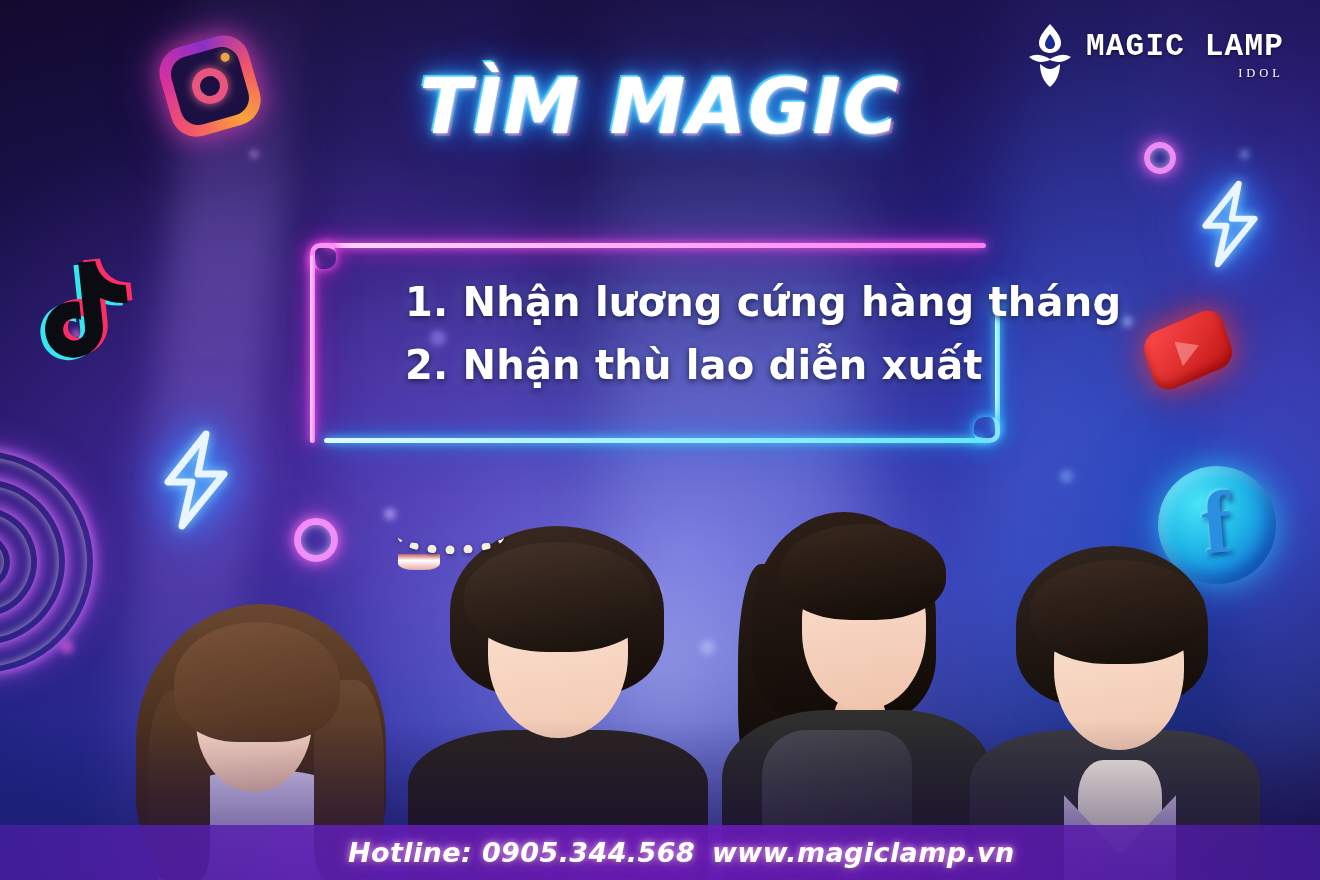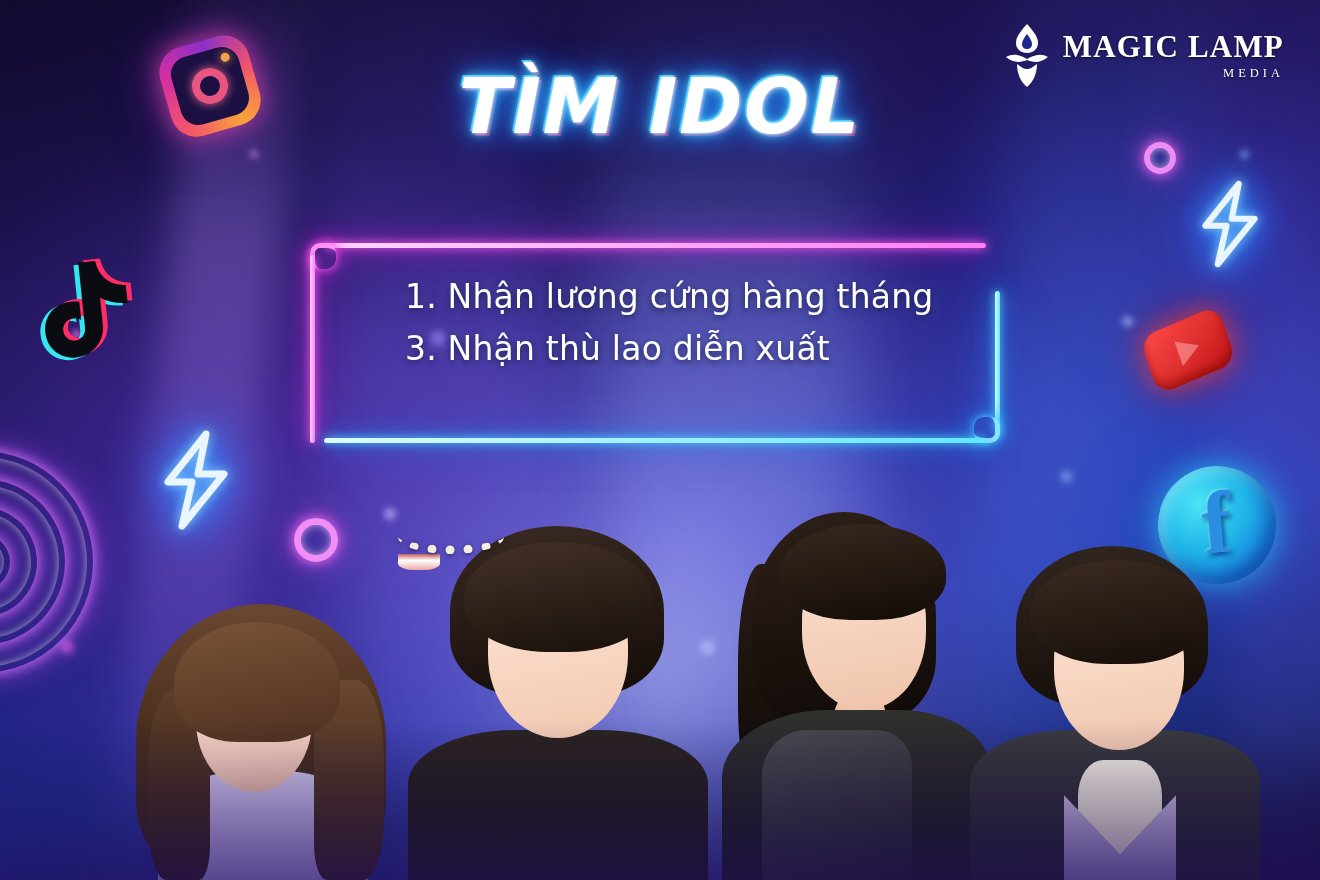--- a/index.html
+++ b/index.html
@@ -168,21 +168,21 @@
   
   .logo {
     position:absolute; right:36px; top:22px;
     display:flex; align-items:center; gap:13px;
     z-index:40;
   }
   .logo-mark { width:46px; height:66px; }
   .logo-mark svg { display:block; }
   .logo-text { color:#fff; line-height:1; text-align:left; }
   .logo-name {
-    font-family:Liberation Serif, serif;
+    font-family:Liberation Mono, monospace;
     font-size:31px; font-weight:bold; letter-spacing:1.2px;
     text-shadow:0 1px 3px rgba(0,0,0,0.6);
   }
   .logo-sub {
     font-family:"Liberation Serif", serif;
     font-size:12.5px; letter-spacing:4px;
     text-align:right; margin-top:5px;
     text-shadow:0 1px 3px rgba(0,0,0,0.6);
   }
 
@@ -252,21 +252,21 @@
     border-radius:0 0 16px 0; background:none;
     box-shadow:0 0 9px #4fd9ff, 0 0 22px #1e9dff;
   }
 
   .benefit-list {
     position:absolute; left:95px; top:28px; width:560px;
     list-style:none;
   }
   .benefit-list li {
     font-family:"DejaVu Sans", sans-serif;
-    font-size:33px; font-weight:normal;
+    font-size:40px; font-weight:bold;
     color:#ffffff;
     line-height:1.58;
     letter-spacing:0.2px;
     text-shadow:0 2px 7px rgba(10,10,60,0.85), 0 0 16px rgba(150,190,255,0.35);
     white-space:nowrap;
   }
 
   
   .people { position:absolute; left:0; bottom:0; width:1320px; height:420px; z-index:25; }
   .person { position:absolute; bottom:0; }
@@ -462,39 +462,39 @@
     <div class="logo-mark">
       <svg viewBox="0 0 46 66" width="46" height="66">
         <path d="M23 2 C30 10 34 15 34 21 C34 27 29 31 23 31 C17 31 12 27 12 21 C12 15 16 10 23 2 Z" fill="#ffffff"></path>
         <path d="M23 12 C26 16 28 19 28 22 C28 25 26 27 23 27 C20 27 18 25 18 22 C18 19 20 16 23 12 Z" fill="#1d2a8e"></path>
         <path d="M2 35 C10 30 18 34 23 37 C28 34 36 30 44 35 C36 42 28 40 23 38 C18 40 10 42 2 35 Z" fill="#ffffff"></path>
         <path d="M13 42 C17 45 20 47 23 47 C26 47 29 45 33 42 C33 52 29 60 23 65 C17 60 13 52 13 42 Z" fill="#ffffff"></path>
       </svg>
     </div>
     <div class="logo-text">
       <div class="logo-name">MAGIC LAMP</div>
-      <div class="logo-sub">MEDIA</div>
+      <div class="logo-sub">IDOL</div>
     </div>
   </div>
 
   <div class="headline-wrap">
-    <span class="headline">TÌM IDOL</span>
+    <span class="headline">TÌM MAGIC</span>
   </div>
 
   <div class="frame">
     <div class="seg seg-magenta f-top"></div>
     <div class="seg f-corner-tl"></div>
     <div class="seg seg-magenta f-left"></div>
     <div class="seg seg-cyan f-right"></div>
     <div class="seg f-corner-br"></div>
     <div class="seg seg-cyan f-bottom"></div>
 
     <ul class="benefit-list">
       <li>1. Nhận lương cứng hàng tháng</li>
-      <li>3. Nhận thù lao diễn xuất</li>
+      <li>2. Nhận thù lao diễn xuất</li>
     </ul>
   </div>
 
   <div class="people">
 
     <div class="person p1">
       <div class="hair hair-back"></div>
       <div class="body torso"></div>
       <div class="hair sidelock-l"></div>
       <div class="hair sidelock-r"></div>
@@ -528,14 +528,18 @@
       <div class="body torso"></div>
       <div class="body shirt"></div>
       <div class="body vneck"></div>
       <div class="head face"></div>
       <div class="hair hair-front"></div>
     </div>
 
   </div>
   <div class="people-shade"></div>
 
+  <div class="footer">
+    <span class="footer-item footer-hotline">Hotline: 0905.344.568</span>
+    <span class="footer-item footer-website">www.magiclamp.vn</span>
+  </div>
 
 </div>
 
 </body></html>

